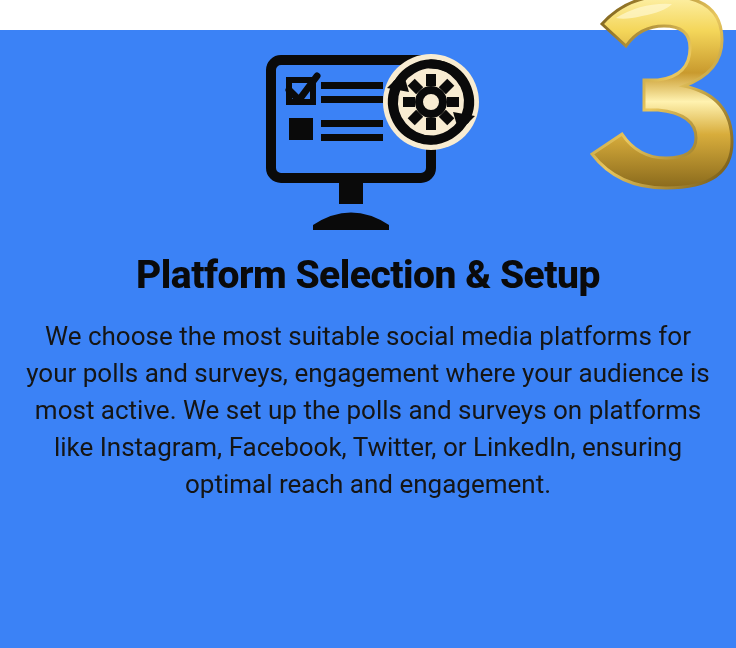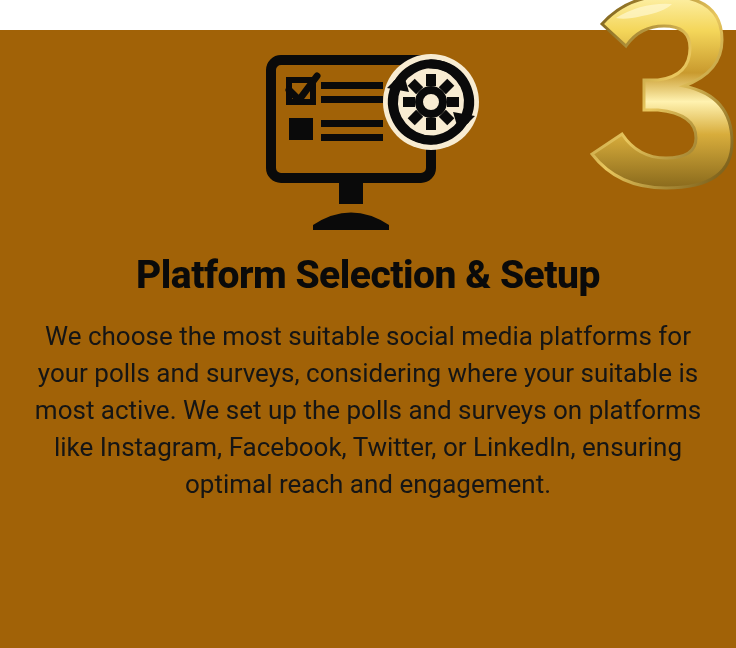--- a/index.html
+++ b/index.html
@@ -10,21 +10,21 @@
     font-family: -apple-system, BlinkMacSystemFont, "Segoe UI", Roboto, "Helvetica Neue", Arial, sans-serif;
     position: relative;
     overflow: hidden;
   }
   .card {
     position: absolute;
     left: 0;
     top: 30px;
     width: 736px;
     height: 618px;
-    background: #a16207;
+    background: #3b82f6;
     padding: 20px 20px 30px 20px;
     text-align: center;
   }
   .icon-wrap {
     display: flex;
     justify-content: center;
     margin-bottom: 12px;
   }
   .monitor-icon {
     width: 230px;
@@ -98,21 +98,21 @@
             <rect x="-28" y="-5" width="12" height="10"></rect>
             <rect x="16" y="-5" width="12" height="10"></rect>
           </g>
         </g>
       </g>
     </svg>
   </div>
 
   <h2 class="title">Platform Selection &amp; Setup</h2>
 
-  <p class="body">We choose the most suitable social media platforms for your polls and surveys, considering where your suitable is most active. We set up the polls and surveys on platforms like Instagram, Facebook, Twitter, or LinkedIn, ensuring optimal reach and engagement.</p>
+  <p class="body">We choose the most suitable social media platforms for your polls and surveys, engagement where your audience is most active. We set up the polls and surveys on platforms like Instagram, Facebook, Twitter, or LinkedIn, ensuring optimal reach and engagement.</p>
 
 </div>
 
 <svg class="step-number" viewBox="0 0 170 200">
   <defs>
     <linearGradient id="gold" x1="0" y1="0" x2="0" y2="1">
       <stop offset="0%" stop-color="#fdf0a6"></stop>
       <stop offset="18%" stop-color="#f4d65a"></stop>
       <stop offset="40%" stop-color="#c99a2e"></stop>
       <stop offset="55%" stop-color="#fff2b0"></stop>

